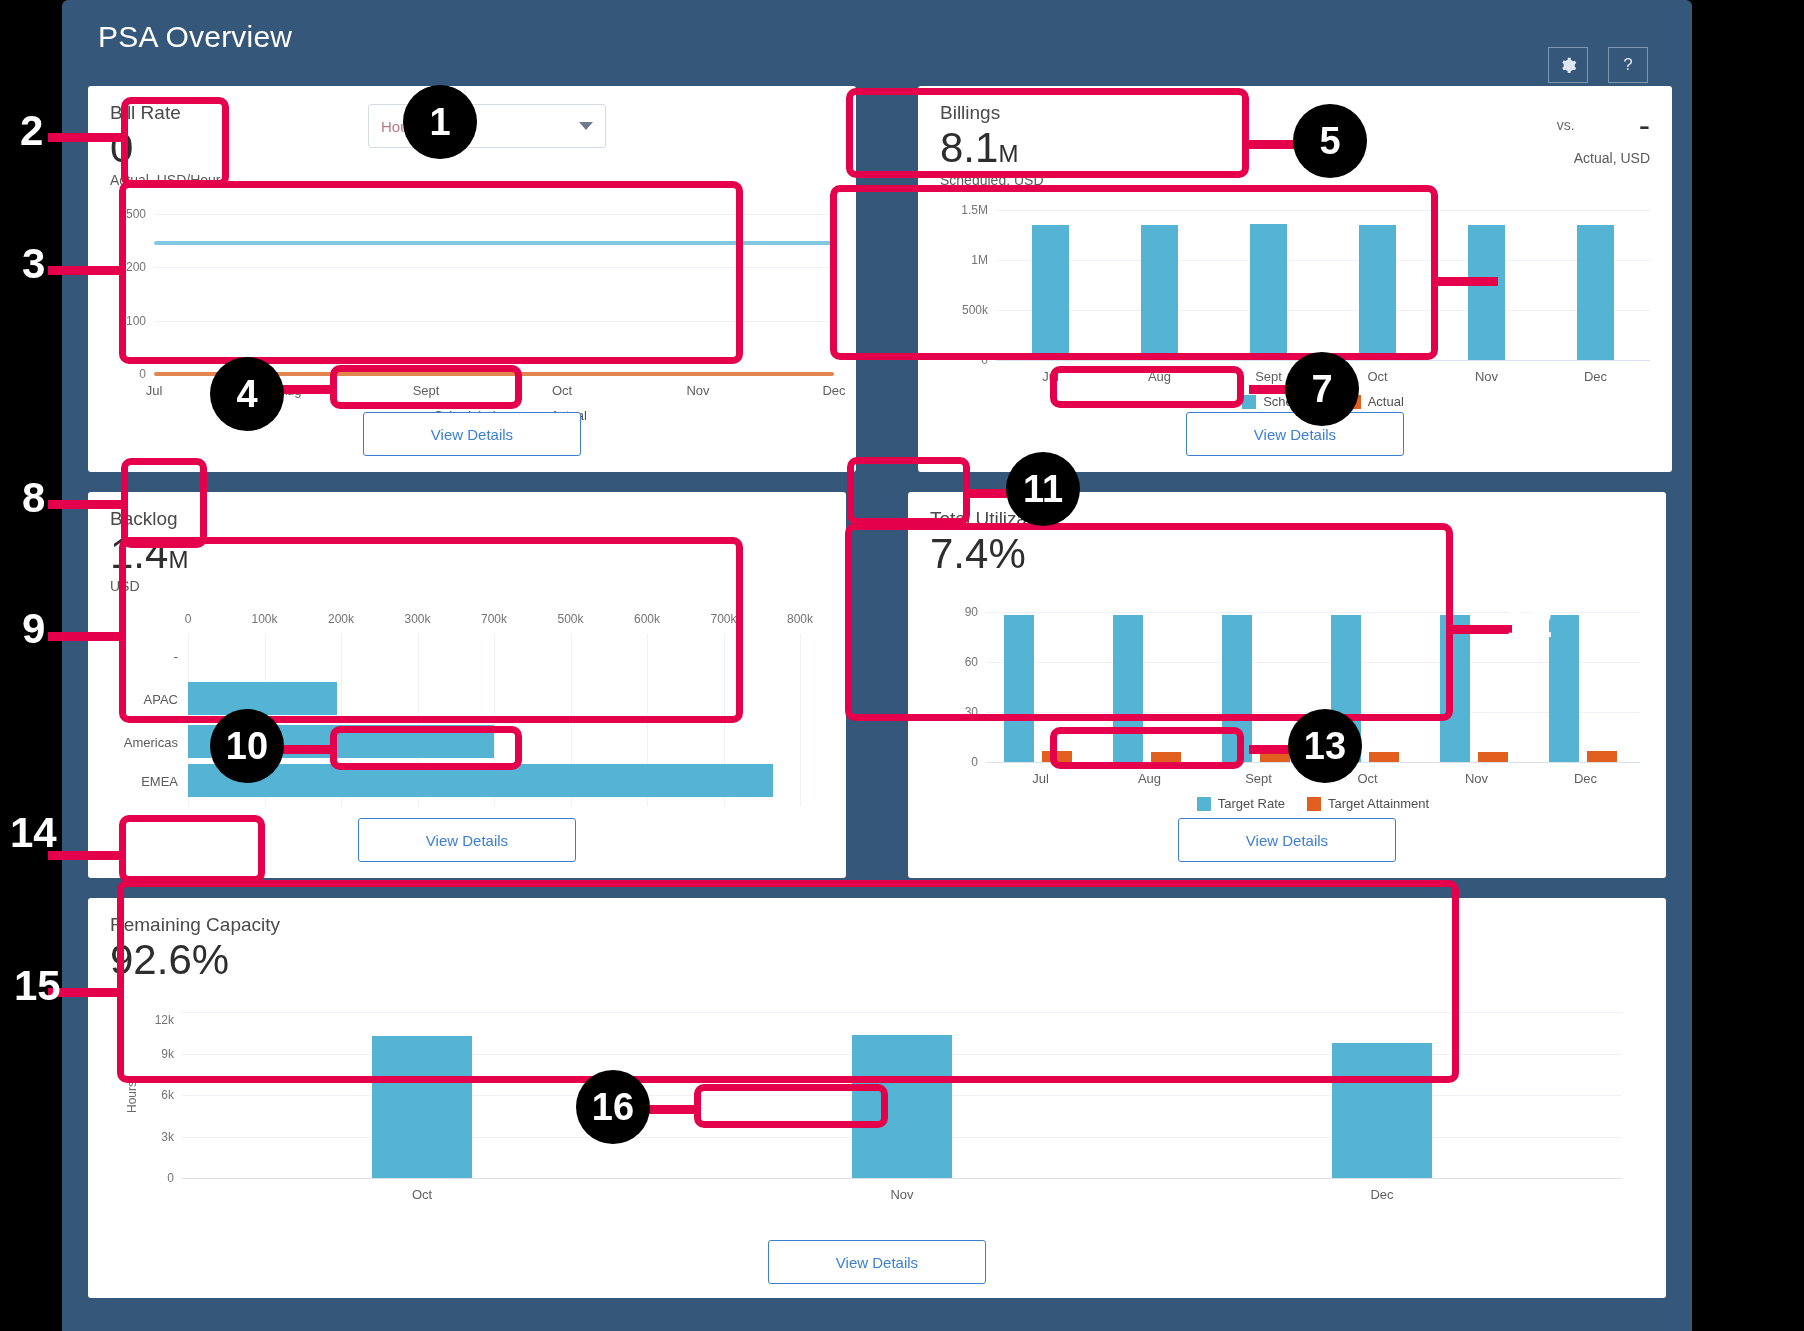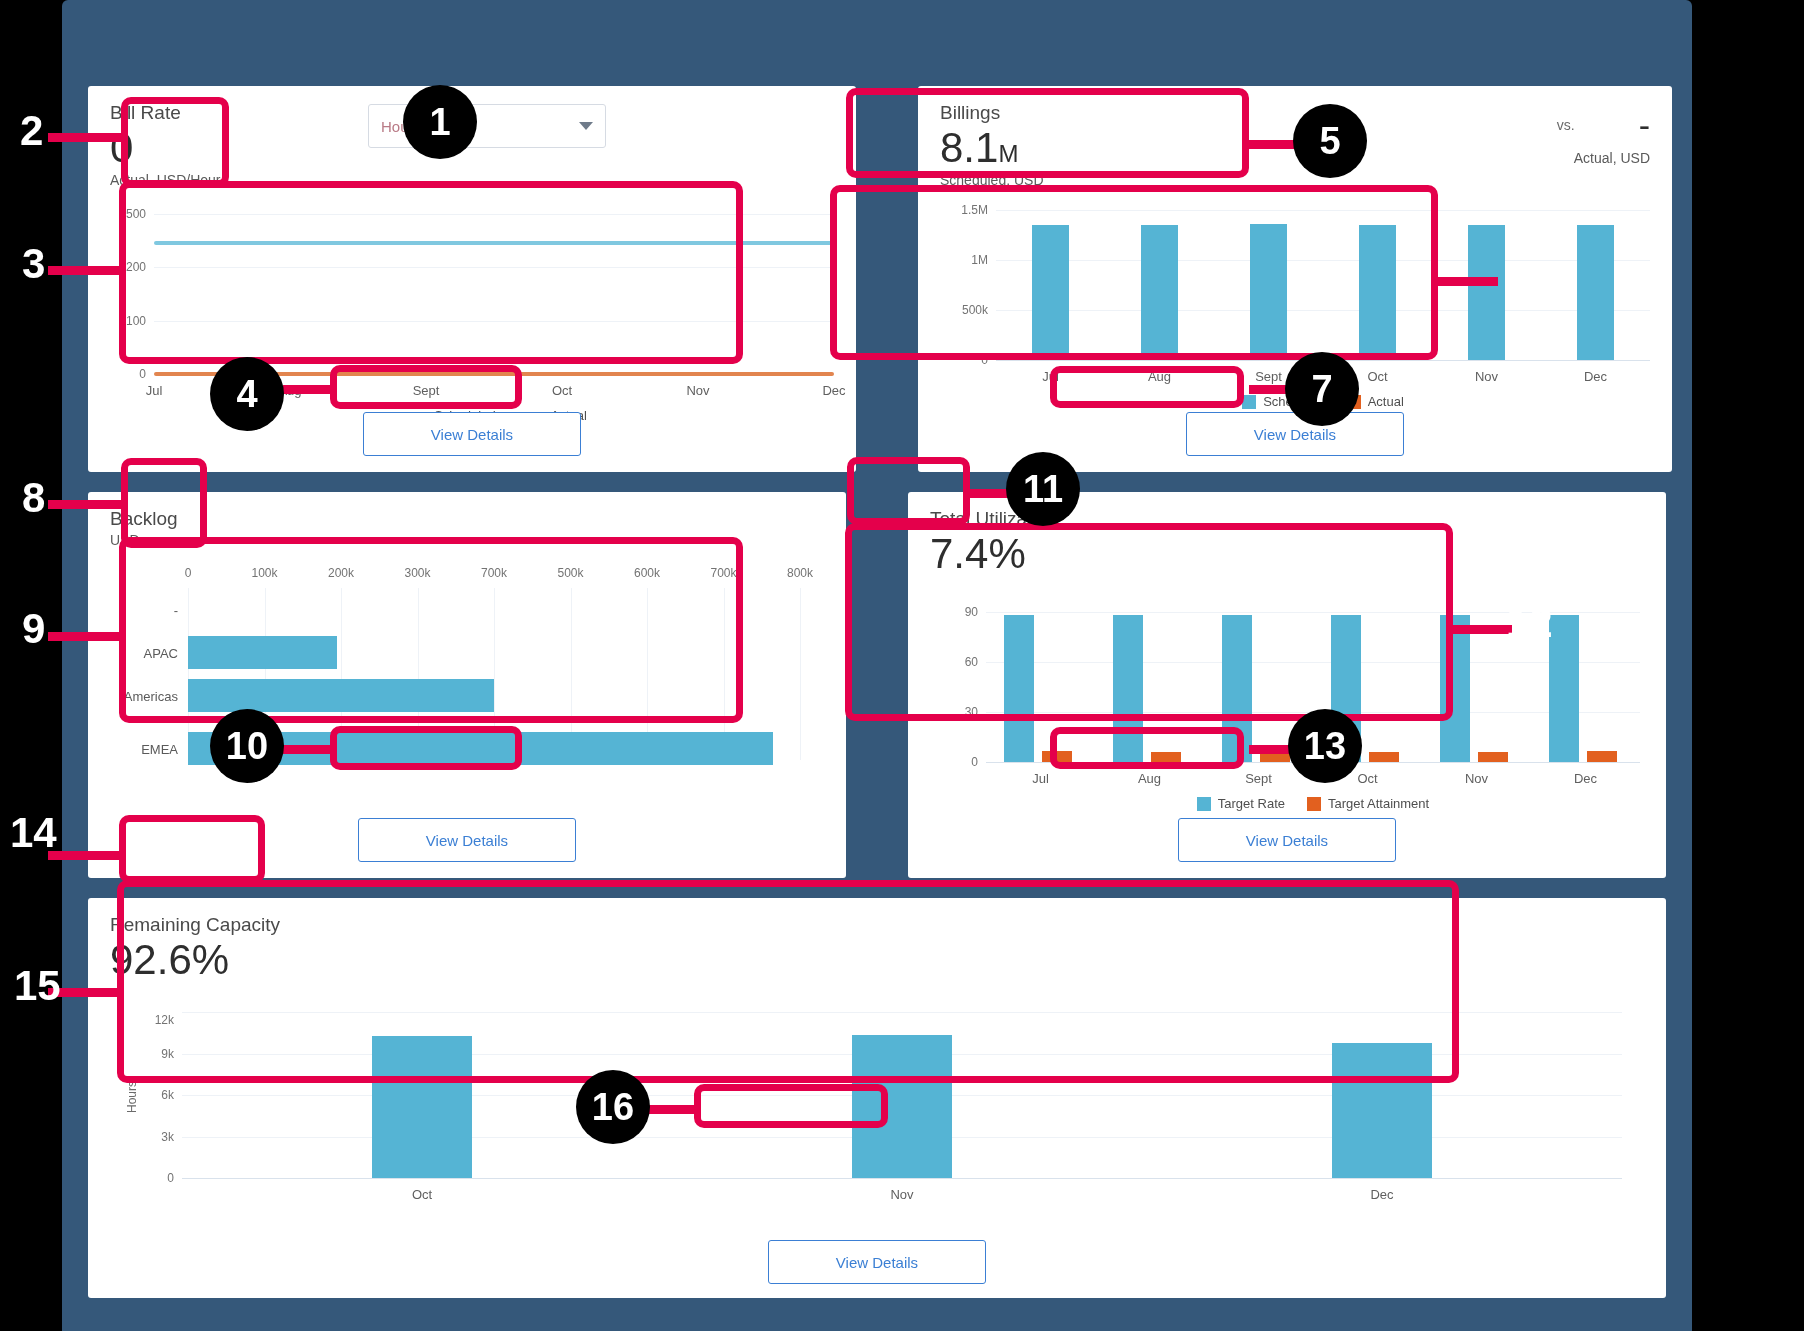--- a/index.html
+++ b/index.html
@@ -192,20 +192,31 @@
     transform: rotate(-90deg);
     font-size:12px; color:#6b6b6b;
     white-space:nowrap;
   }
 </style>
 </head>
 <body>
 
 <div id="app">
 
+  <div id="app-header">
+    <div id="app-title">PSA Overview</div>
+    <div class="hdr-btn" id="btn-gear">
+      <svg width="17" height="17" viewBox="0 0 24 24" fill="#dfe8f0">
+        <path d="M12 8.5a3.5 3.5 0 1 0 0 7 3.5 3.5 0 0 0 0-7zm9 3.5c0-.6-.05-1.2-.14-1.76l2.1-1.63-2-3.46-2.5 1a8.9 8.9 0 0 0-3.04-1.76L15.1 1h-4l-.32 2.89a8.9 8.9 0 0 0-3.04 1.76l-2.5-1-2 3.46 2.1 1.63A9.3 9.3 0 0 0 5.1 12c0 .6.05 1.2.14 1.76l-2.1 1.63 2 3.46 2.5-1a8.9 8.9 0 0 0 3.04 1.76L11 22.5h4l.32-2.89a8.9 8.9 0 0 0 3.04-1.76l2.5 1 2-3.46-2.1-1.63c.09-.56.14-1.16.14-1.76z"></path>
+      </svg>
+    </div>
+    <div class="hdr-btn" id="btn-help">
+      <span>?</span>
+    </div>
+  </div>
 
   <div id="grid">
 
     <div class="row">
 
       <div class="card half">
         <div class="kpi-label">Bill Rate</div>
         <div class="kpi-value">0</div>
         <div class="kpi-sub">Actual, USD/Hour</div>
 
@@ -301,20 +312,21 @@
         </div>
 
         <div class="view-btn" style="bottom:16px;">View Details</div>
       </div>
     </div>
 
     <div class="row">
 
       <div class="card half">
         <div class="kpi-label">Backlog</div>
+        <div class="kpi-value"><span>1.4</span><span class="suffix">M</span></div>
         <div class="kpi-sub">USD</div>
 
         <div class="chart" style="margin:40px 0 0 78px; width:612px;">
           <div class="plot" id="plot-backlog" style="height:172px;">
               <div class="vgrid" style="left:0%;"></div>
               <div class="xtop" style="left:0%;">0</div>
               <div class="vgrid" style="left:12.5%;"></div>
               <div class="xtop" style="left:12.5%;">100k</div>
               <div class="vgrid" style="left:25%;"></div>
               <div class="xtop" style="left:25%;">200k</div>
@@ -334,21 +346,21 @@
                 <div class="hcat">-</div>
               </div>
               <div class="hbar-row" style="position:absolute;left:0;right:0;top:86px;height:43px;">
                 <div class="hcat">Americas</div>
                 <div class="hbar" style="width:50%;background:#55b4d4;"></div>
               </div>
               <div class="hbar-row" style="position:absolute;left:0;right:0;top:43px;height:43px;">
                 <div class="hcat">APAC</div>
                 <div class="hbar" style="width:24.375%;background:#55b4d4;"></div>
               </div>
-              <div class="hbar-row" style="position:absolute;left:0;right:0;top:139px;height:43px;">
+              <div class="hbar-row" style="position:absolute;left:0;right:0;top:125px;height:43px;">
                 <div class="hcat">EMEA</div>
                 <div class="hbar" style="width:95.625%;background:#55b4d4;"></div>
               </div>
             </div>
         </div>
 
         <div class="view-btn" style="bottom:16px;">View Details</div>
       </div>
 
       <div class="card half">

